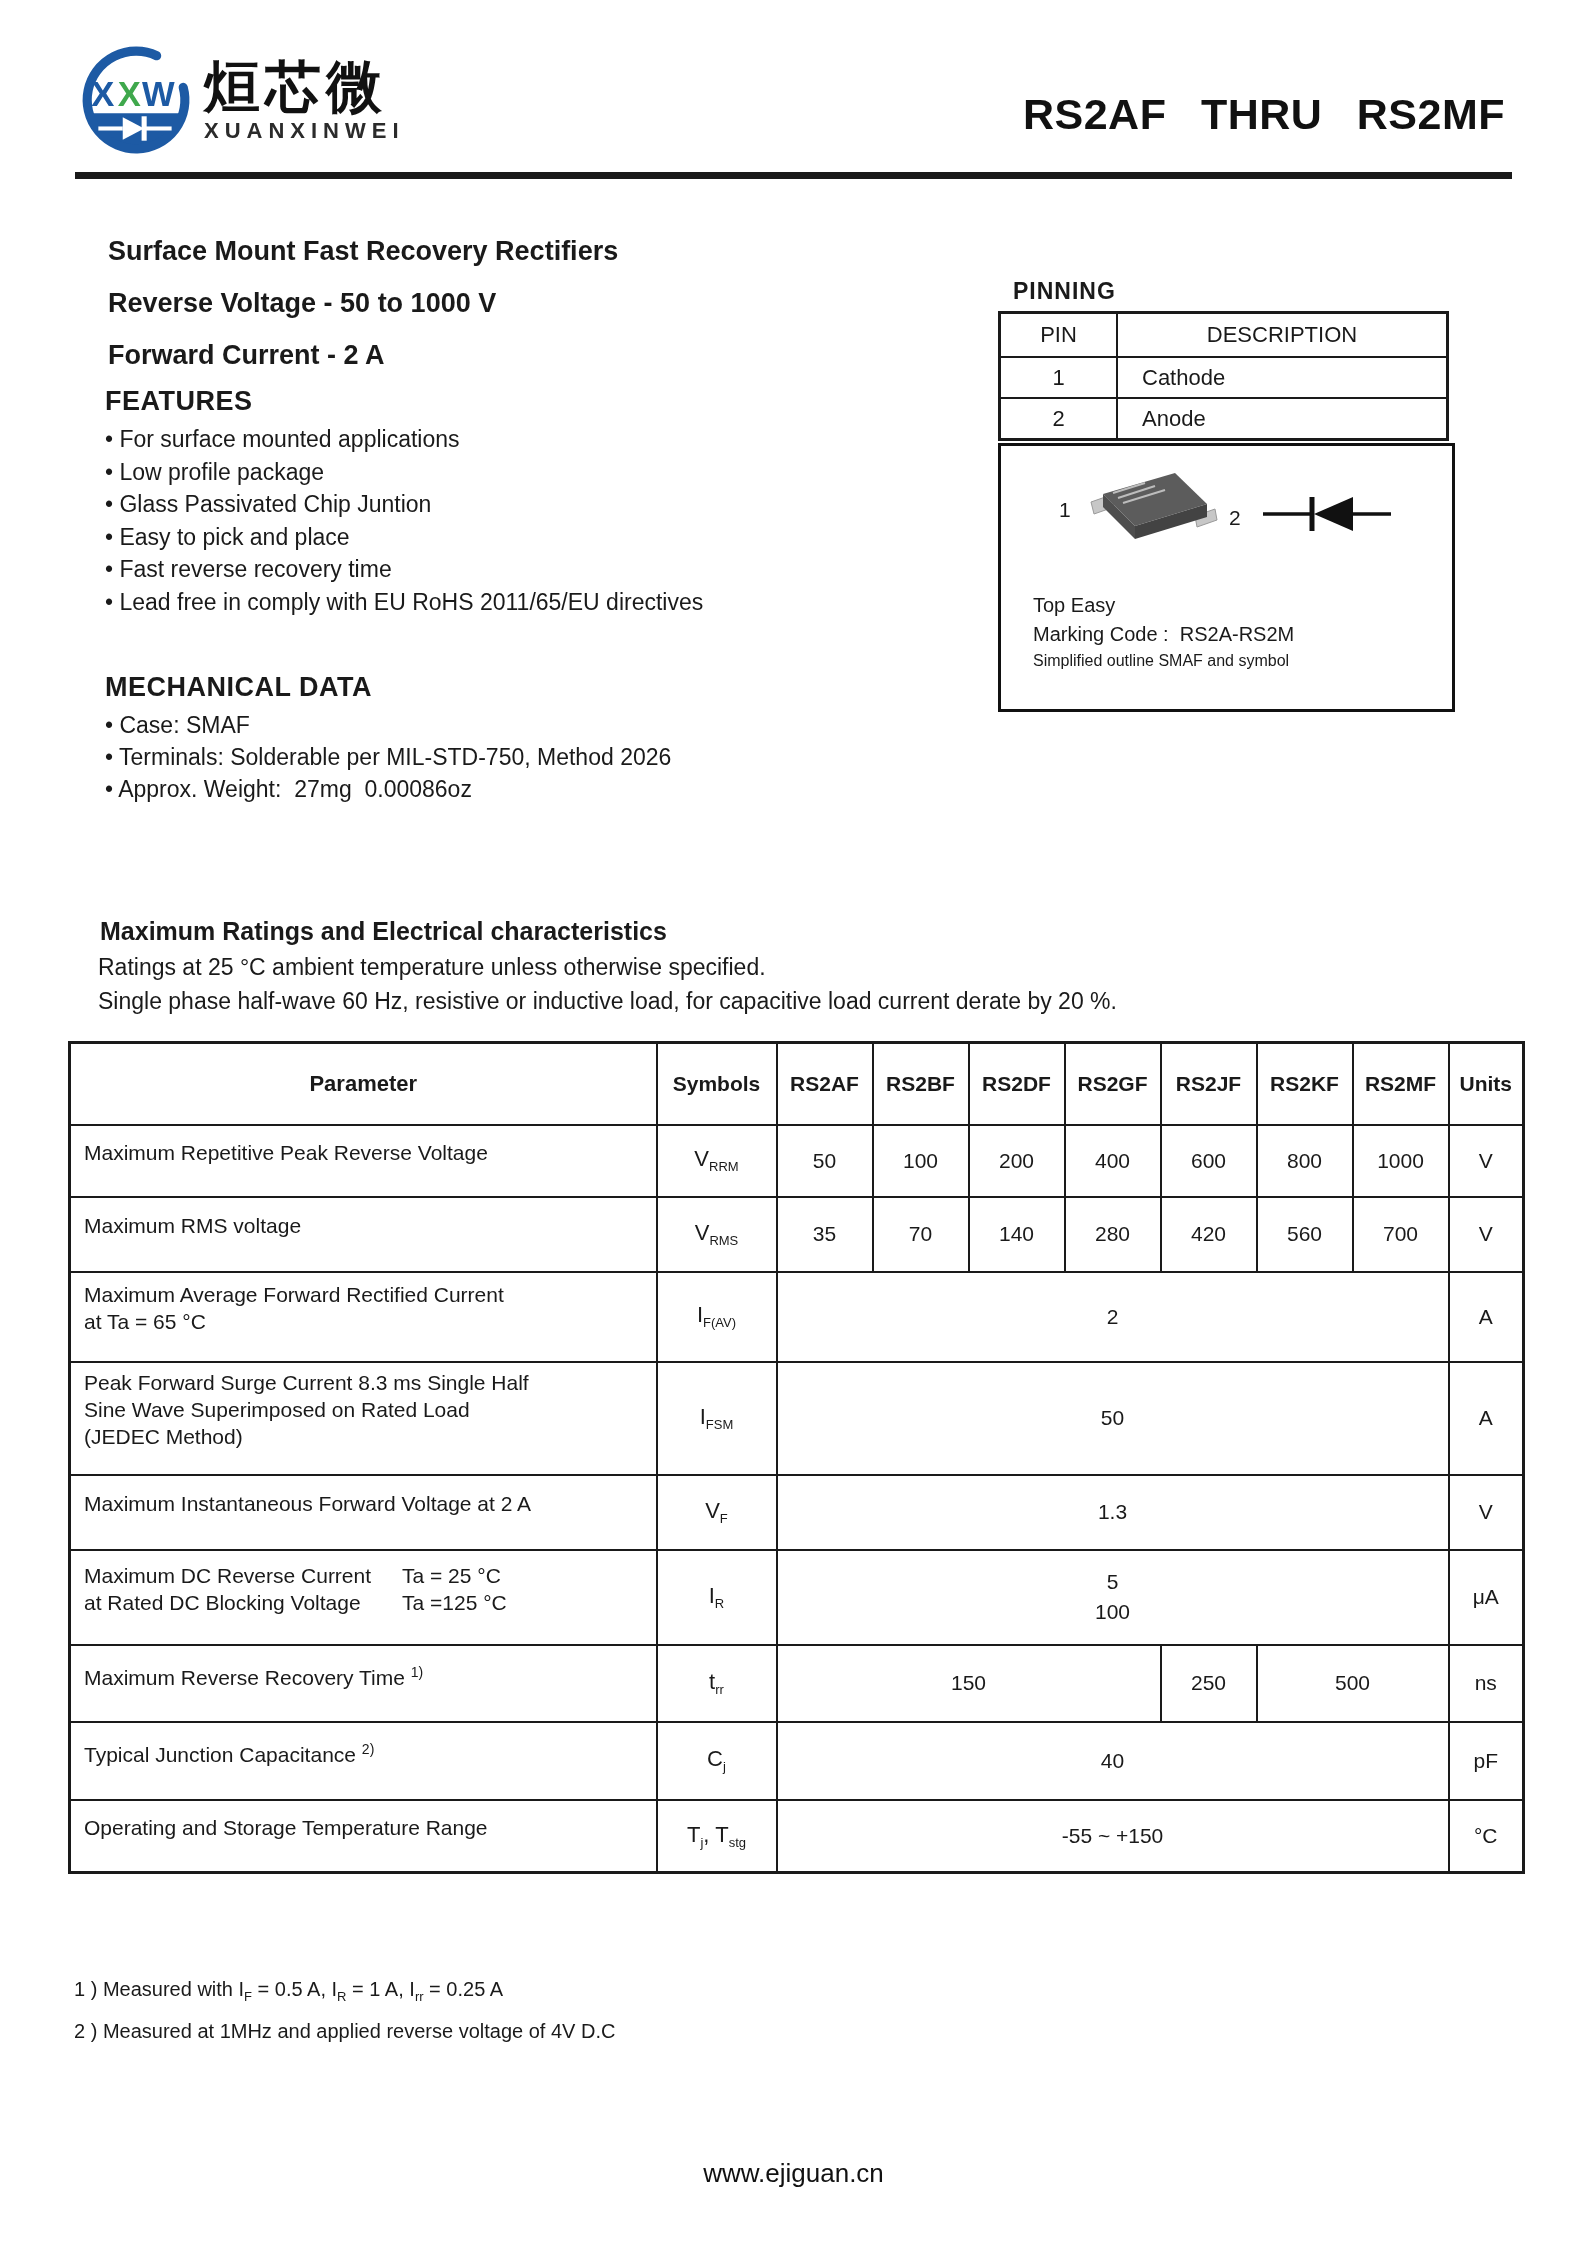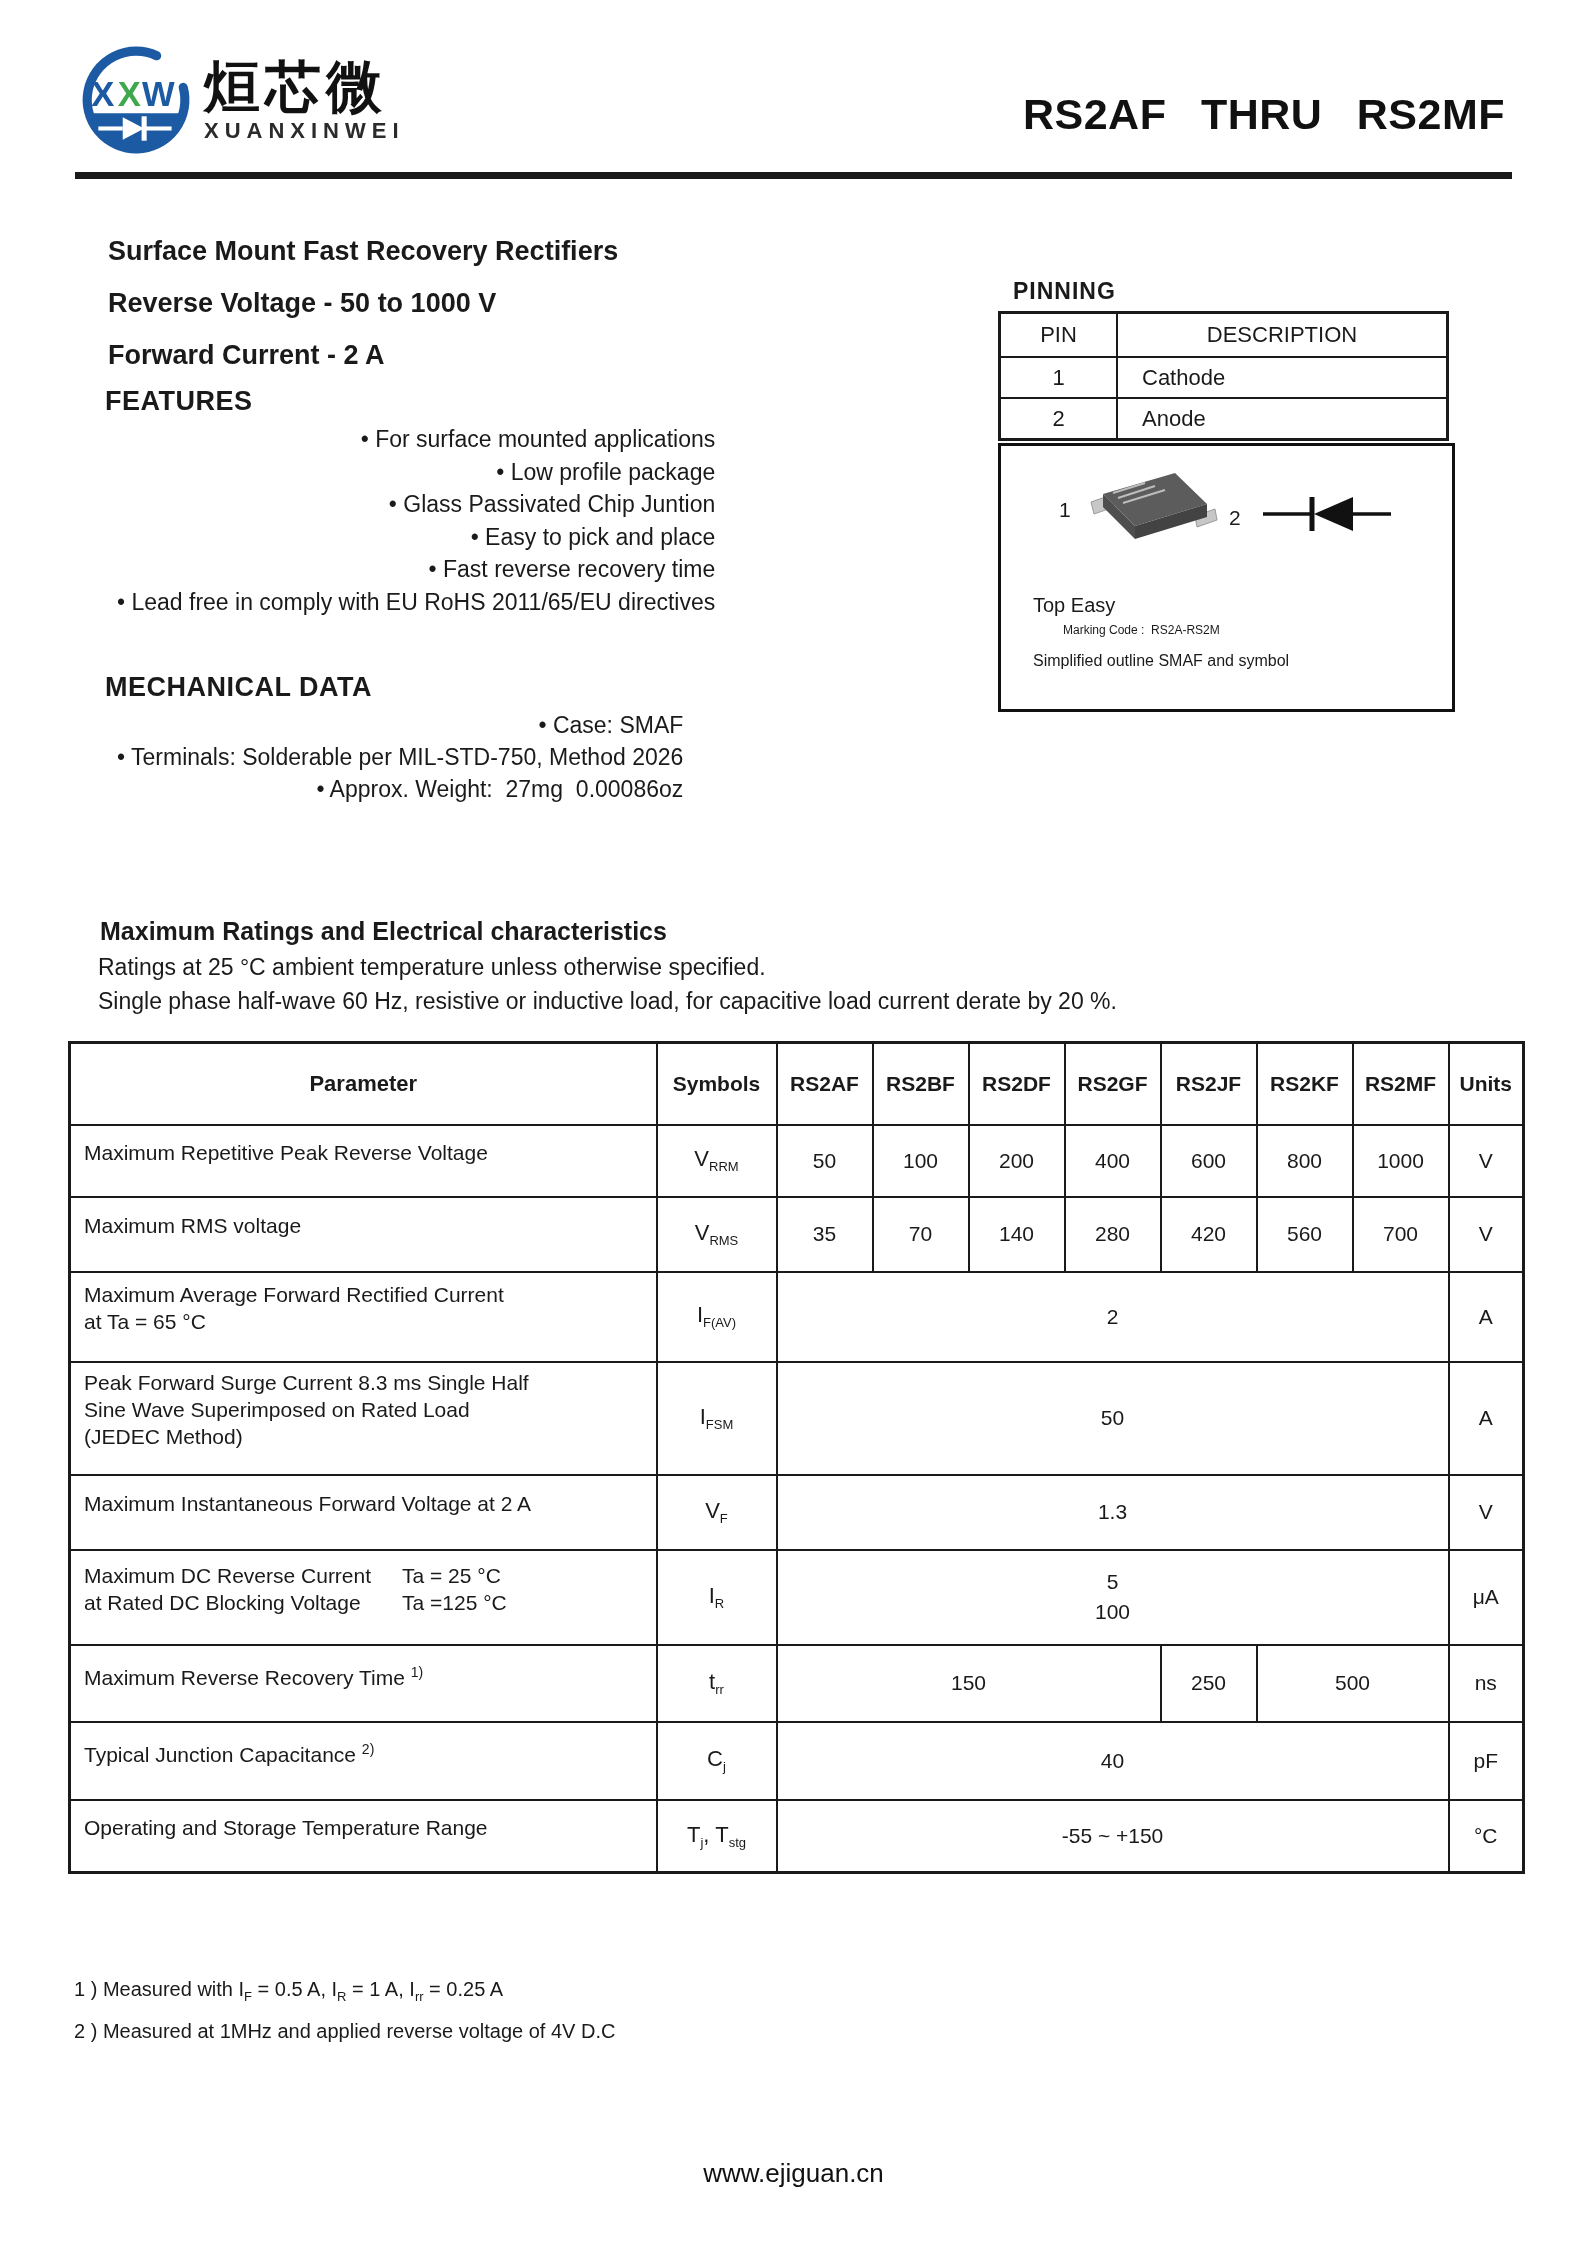--- a/index.html
+++ b/index.html
@@ -18,21 +18,21 @@
   .logo-en { font-size:22px; font-weight:bold; color:#2b2b2b; letter-spacing:6px; margin-top:0px; }
   .page-title { position:absolute; top:90px; right:82px; font-size:43px; font-weight:bold; color:#111;
                 word-spacing:22px; letter-spacing:0.5px; }
   .header-rule { position:absolute; left:75px; top:172px; width:1437px; height:7px; background:#1a1a1a; }
 
   
   .summary { position:absolute; left:108px; top:236px; }
   .summary div { font-size:27px; font-weight:bold; height:52px; }
   .features { position:absolute; left:105px; top:386px; }
   .sec-head { font-size:27px; font-weight:bold; letter-spacing:0.5px; }
-  .features ul, .mech ul { list-style:none; margin:6px 0 0 12px; padding:0;text-align:right; }
+  .features ul, .mech ul { list-style:none; margin:6px 0 0 0; padding:0; }
   .features li { font-size:23px; line-height:32.5px; }
   .mech { position:absolute; left:105px; top:672px; }
   .mech li { font-size:23px; line-height:32px; white-space:pre; }
 
   
   .pin-head { position:absolute; left:1013px; top:278px; font-size:23px; font-weight:bold; letter-spacing:1px; }
   .pin-table { position:absolute; left:998px; top:311px; border-collapse:collapse; table-layout:fixed; width:451px;
                border:3px solid #1a1a1a; }
   .pin-table th, .pin-table td { border:2px solid #1a1a1a; font-size:22px; font-weight:normal; }
   .pin-table th { height:40px; }
@@ -41,21 +41,21 @@
   .desc-col { text-align:center; }
   .desc-val { text-align:left; padding-left:24px; }
 
   
   .pkg-box { position:absolute; left:998px; top:443px; width:451px; height:263px; border:3px solid #111; }
   .pkg-pin1 { position:absolute; left:58px; top:52px; font-size:21px; }
   .pkg-pin2 { position:absolute; left:228px; top:60px; font-size:21px; }
   .pkg-svg  { position:absolute; left:82px; top:18px; }
   .diode-svg{ position:absolute; left:262px; top:46px; }
   .pkg-cap1 { position:absolute; left:32px; top:148px; font-size:20px; }
-  .pkg-cap2 { position:absolute; left:32px; top:177px; font-size:12px;margin-left:30px; }
+  .pkg-cap2 { position:absolute; left:32px; top:177px; font-size:20px; }
   .pkg-cap3 { position:absolute; left:32px; top:206px; font-size:16px; }
 
   
   .ratings-head { position:absolute; left:100px; top:917px; font-size:25px; font-weight:bold; }
   .ratings-note1 { position:absolute; left:98px; top:954px; font-size:23px; }
   .ratings-note2 { position:absolute; left:98px; top:988px; font-size:23px; }
 
   
   .main-table { position:absolute; left:68px; top:1041px; border-collapse:collapse; table-layout:fixed;
                 width:1454px; border:3px solid #1a1a1a; }

